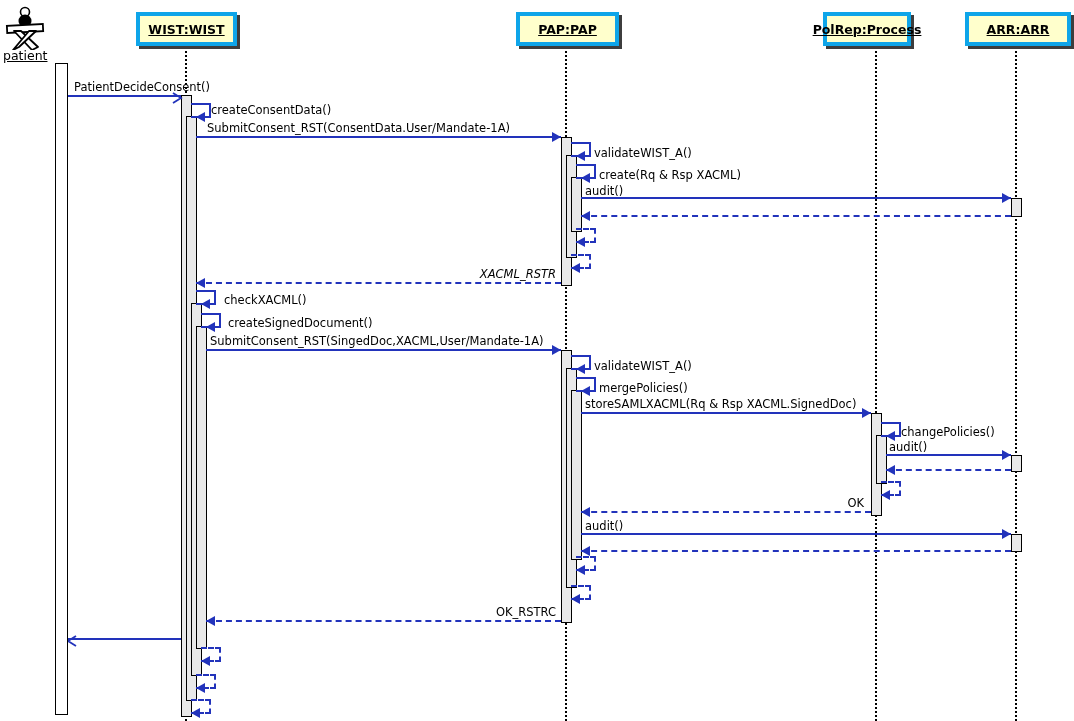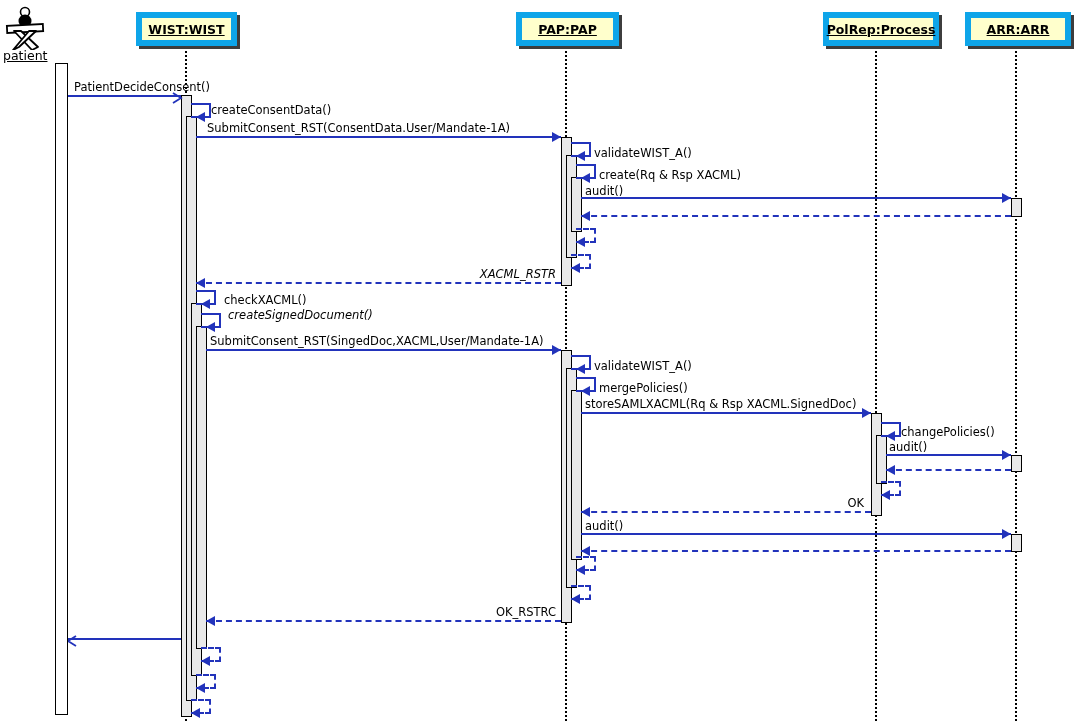--- a/index.html
+++ b/index.html
@@ -10,33 +10,33 @@
     height: 721px;
     background: #ffffff;
     font-family: "DejaVu Sans", sans-serif;
     overflow: hidden;
   }
   .head {
     position: absolute;
     top: 12px;
     height: 34px;
     background: #ffffcc;
-    border: 6px solid #0ea5e9;
+    border: 4px solid #0ea5e9;
     box-shadow: 3px 3px 0 #3d3d3d;
     display: flex;
     align-items: center;
     justify-content: center;
     font-size: 12.5px;
     font-weight: bold;
     z-index: 2;
   }
   .head span { text-decoration: underline; white-space: nowrap; }
   #h-wist   { left: 136px; width: 101px; }
   #h-pap    { left: 516px; width: 103px; }
-  #h-polrep { left: 823px; width: 116px; }
+  #h-polrep { left: 823px; width: 88px; }
   #h-arr    { left: 965px; width: 106px; }
 
   #actor-figure { position: absolute; left: 4px; top: 6px; z-index: 2; }
   #actor-label  {
     position: absolute; left: 3px; top: 48px;
     font-size: 12.5px; text-decoration: underline; z-index: 2;
   }
 
   .lifeline { position: absolute; width: 0; border-left: 2px dotted #000; z-index: 0; }
   .bar  { position: absolute; background: #e9e9e9; border: 1.5px solid #000; z-index: 2; }
@@ -135,21 +135,21 @@
     <div class="loop" style="left: 571px; top: 254px; width: 20px; height: 15px; border-style: dashed dashed dashed none; border-top-color: rgb(34, 51, 187); border-right-color: rgb(34, 51, 187); border-bottom-color: rgb(34, 51, 187); border-left-color: initial; border-left-width: initial;"></div>
     <div class="tri-l" style="left: 571px; top: 263px; border-right-color: rgb(34, 51, 187);"></div>
     <div class="msg" style="left: 196px; top: 282px; width: 365px; height: 0px; z-index: 3; border-top: 2px dashed rgb(34, 51, 187);"></div>
     <div class="tri-l" style="left: 196px; top: 278px; z-index: 3; border-right-color: rgb(34, 51, 187);"></div>
     <div class="lbl" style="top: 267px; right: 518px; font-style: italic;">XACML_RSTR</div>
     <div class="loop" style="left: 196px; top: 290px; width: 20px; height: 15px; border-style: solid solid solid none; border-top-color: rgb(34, 51, 187); border-right-color: rgb(34, 51, 187); border-bottom-color: rgb(34, 51, 187); border-left-color: initial; border-left-width: initial;"></div>
     <div class="tri-l" style="left: 201px; top: 299px; border-right-color: rgb(34, 51, 187);"></div>
     <div class="lbl" style="top: 293px; left: 224px;">checkXACML()</div>
     <div class="loop" style="left: 201px; top: 313px; width: 20px; height: 15px; border-style: solid solid solid none; border-top-color: rgb(34, 51, 187); border-right-color: rgb(34, 51, 187); border-bottom-color: rgb(34, 51, 187); border-left-color: initial; border-left-width: initial;"></div>
     <div class="tri-l" style="left: 206px; top: 322px; border-right-color: rgb(34, 51, 187);"></div>
-    <div class="lbl" style="top: 308px; left: 228px; font-style: italic;">createSignedDocument()</div>
+    <div class="lbl" style="top: 316px; left: 228px;">createSignedDocument()</div>
     <div class="msg" style="left: 206px; top: 349px; width: 355px; height: 0px; z-index: 3; border-top: 2px solid rgb(34, 51, 187);"></div>
     <div class="tri-r" style="left: 552px; top: 345px; z-index: 3; border-left-color: rgb(34, 51, 187);"></div>
     <div class="lbl" style="top: 334px; left: 210px;">SubmitConsent_RST(SingedDoc,XACML,User/Mandate-1A)</div>
     <div class="loop" style="left: 571px; top: 355px; width: 20px; height: 15px; border-style: solid solid solid none; border-top-color: rgb(34, 51, 187); border-right-color: rgb(34, 51, 187); border-bottom-color: rgb(34, 51, 187); border-left-color: initial; border-left-width: initial;"></div>
     <div class="tri-l" style="left: 576px; top: 364px; border-right-color: rgb(34, 51, 187);"></div>
     <div class="lbl" style="top: 359px; left: 594px;">validateWIST_A()</div>
     <div class="loop" style="left: 576px; top: 377px; width: 20px; height: 15px; border-style: solid solid solid none; border-top-color: rgb(34, 51, 187); border-right-color: rgb(34, 51, 187); border-bottom-color: rgb(34, 51, 187); border-left-color: initial; border-left-width: initial;"></div>
     <div class="tri-l" style="left: 581px; top: 386px; border-right-color: rgb(34, 51, 187);"></div>
     <div class="lbl" style="top: 381px; left: 599px;">mergePolicies()</div>
     <div class="msg" style="left: 581px; top: 412px; width: 290px; height: 0px; z-index: 3; border-top: 2px solid rgb(34, 51, 187);"></div>

